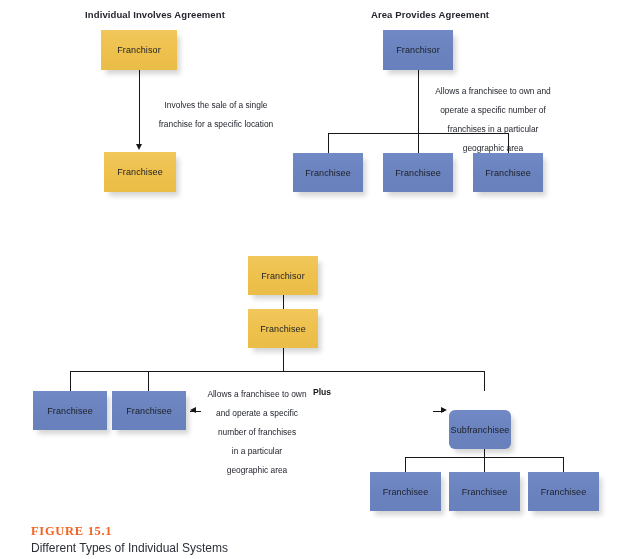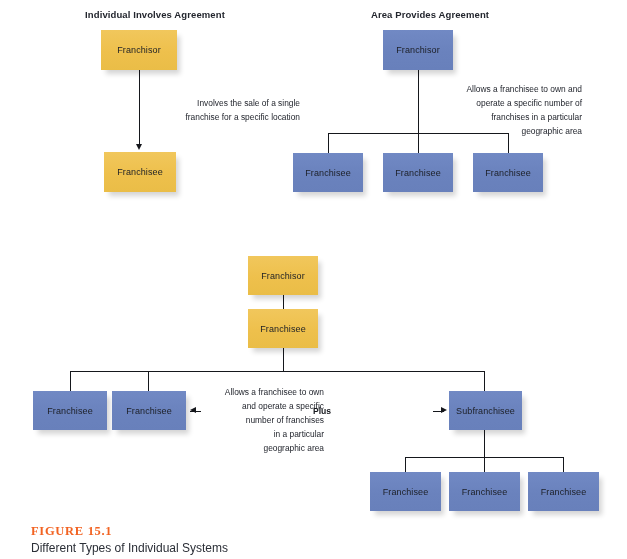--- a/index.html
+++ b/index.html
@@ -85,25 +85,24 @@
     border-top: 3.5px solid transparent;
     border-bottom: 3.5px solid transparent;
     border-left: 6px solid #15171c;
     z-index: 2;
   }
 
   
   .annotation {
     position: absolute;
     font-size: 8.4px;
-    line-height: 14px;
+    line-height: 19px;
     color: #23262e;
-    text-align: right;
-    z-index: 2;
-    padding-left: 14px;
+    text-align: center;
+    z-index: 2;
   }
 
   .plus-label {
     position: absolute;
     font-size: 8.6px;
     font-weight: bold;
     color: #15171c;
     z-index: 2;
   }
 
@@ -186,27 +185,27 @@
 
   <div class="arrow-left" style="left:190px; top:407px;"></div>
   <div class="h-line" style="left:190px; top:410.5px; width:11px;"></div>
 
   <div class="annotation" style="left:204px; top:385px; width:106px; white-space:pre;">Allows a franchisee to own
 and operate a specific
 number of franchises
 in a particular
 geographic area</div>
 
-  <div class="plus-label" style="left:313px; top:406px;text-align:center;">Plus</div>
+  <div class="plus-label" style="left:313px; top:387px;text-align:center;">Plus</div>
 
 
   <div class="h-line" style="left:433px; top:410.5px; width:11px;"></div>
   <div class="arrow-right" style="left:441px; top:407px;"></div>
 
-  <div class="node blue" style="left:449px; top:391px; width:73px; height:39px;">Subfranchisee</div>
+  <div class="node blue" style="left:449px; top:410px; width:62px; height:39px;border-radius:6px;">Subfranchisee</div>
 
   <div class="v-line" style="left:484px; top:430px; height:27px;"></div>
 
   <div class="h-line" style="left:405px; top:457px; width:159px;"></div>
 
   <div class="v-line" style="left:405px; top:457px; height:15px;"></div>
   <div class="v-line" style="left:484px; top:457px; height:15px;"></div>
   <div class="v-line" style="left:563px; top:457px; height:15px;"></div>
 
   <div class="node blue" style="left:370px; top:472px; width:71px; height:39px;">Franchisee</div>

